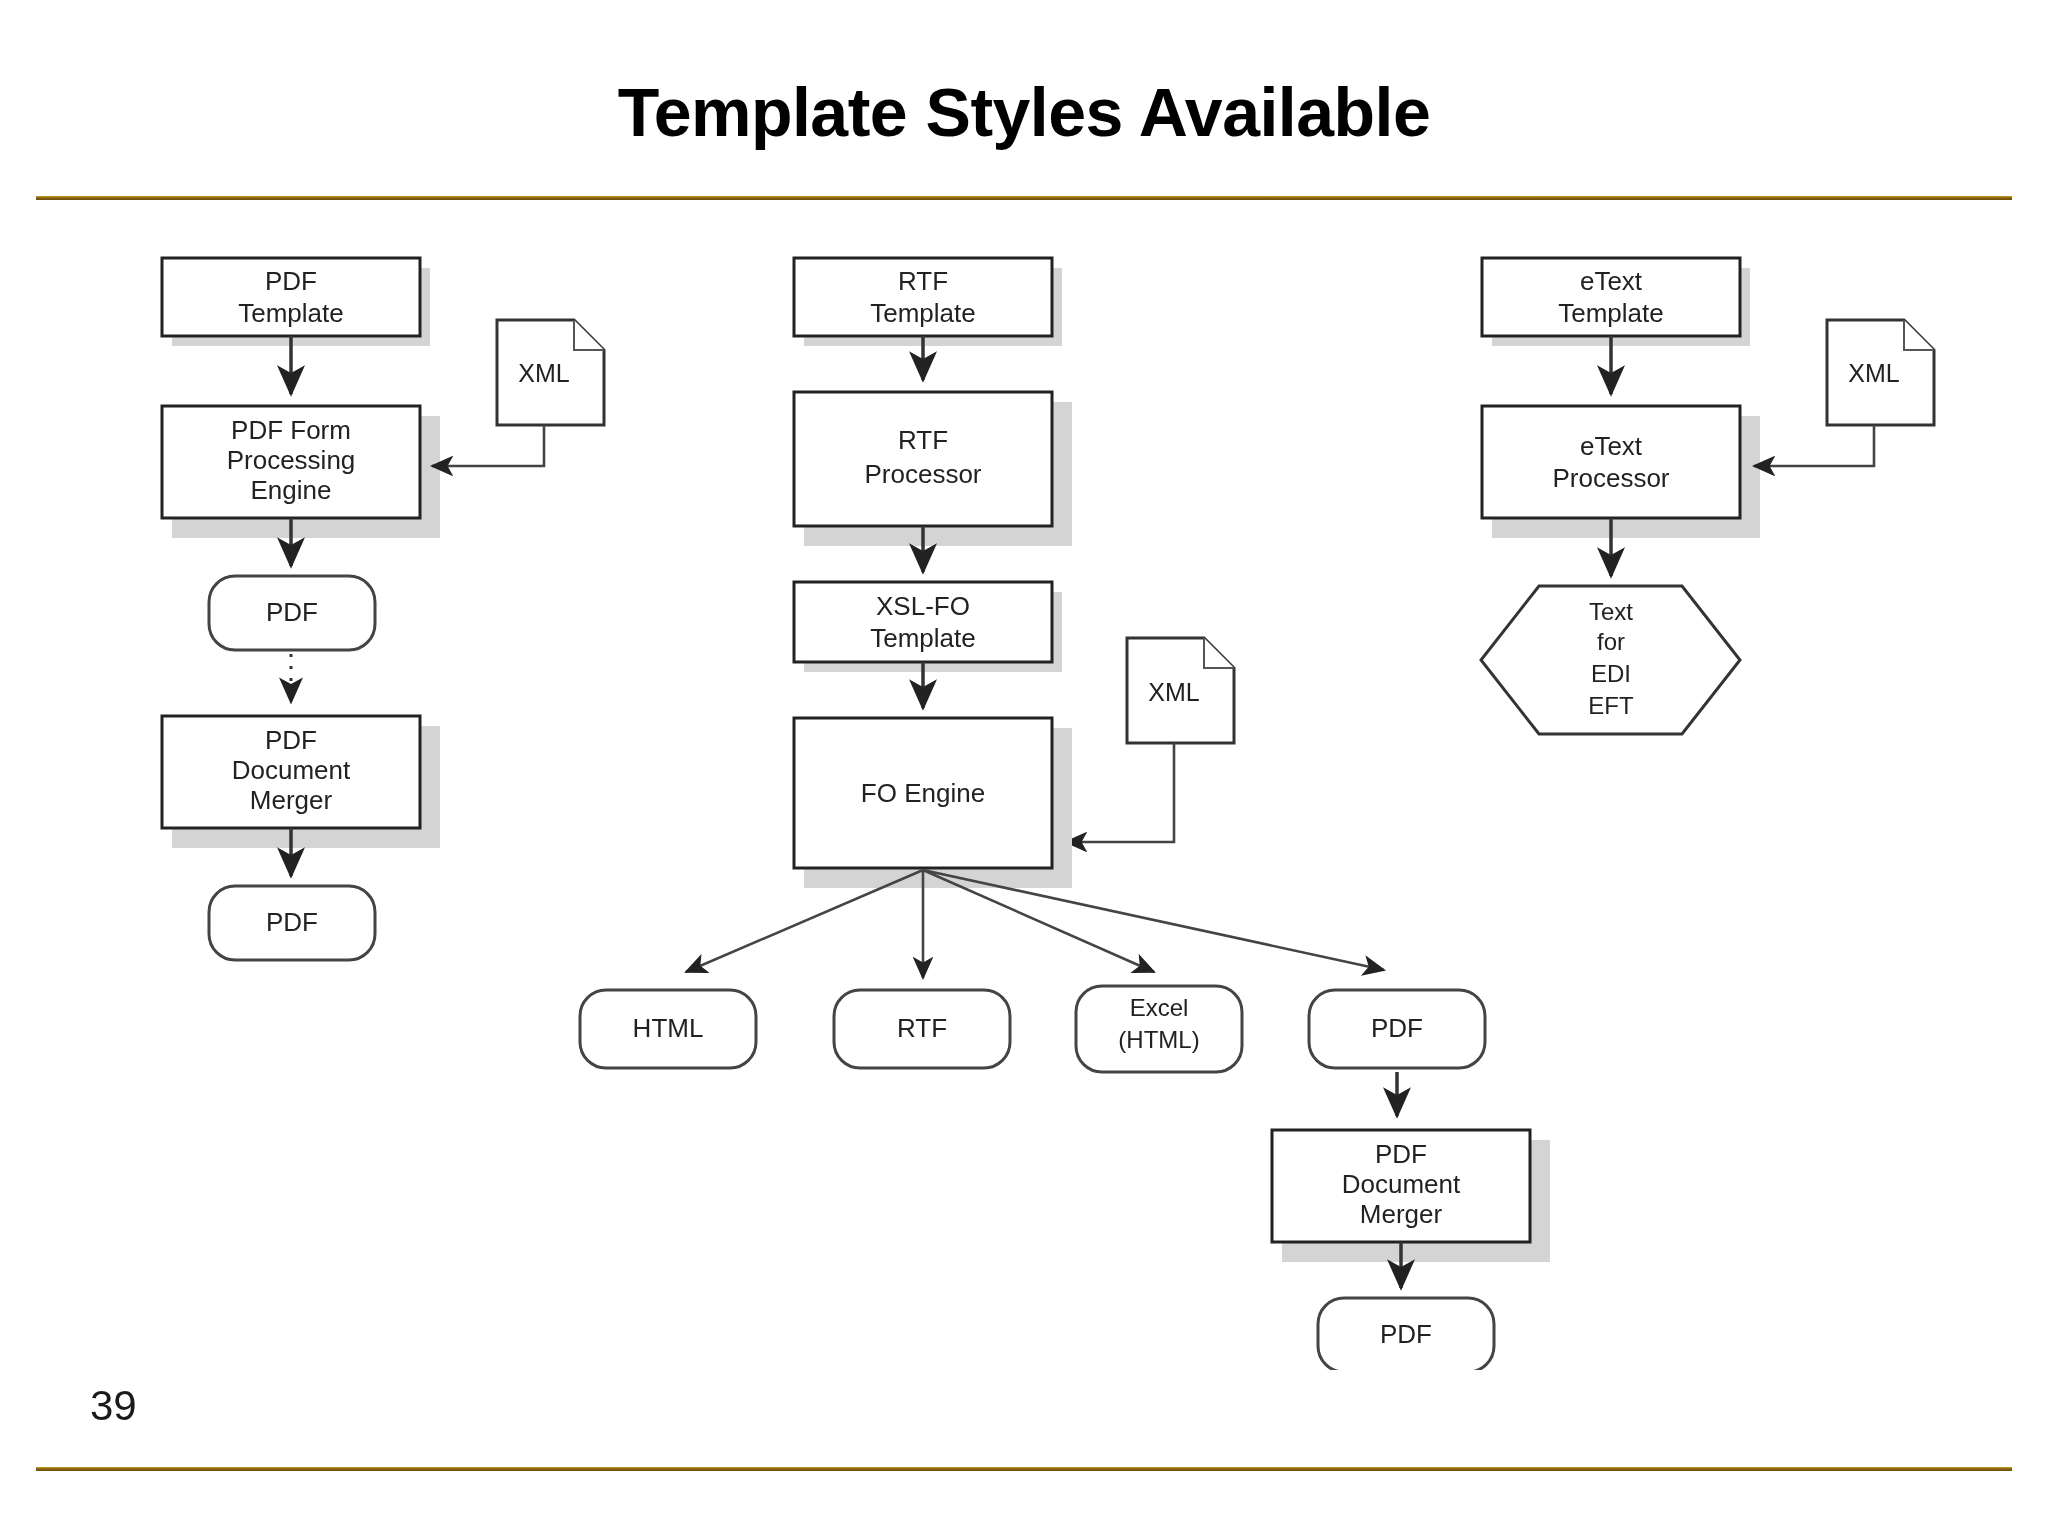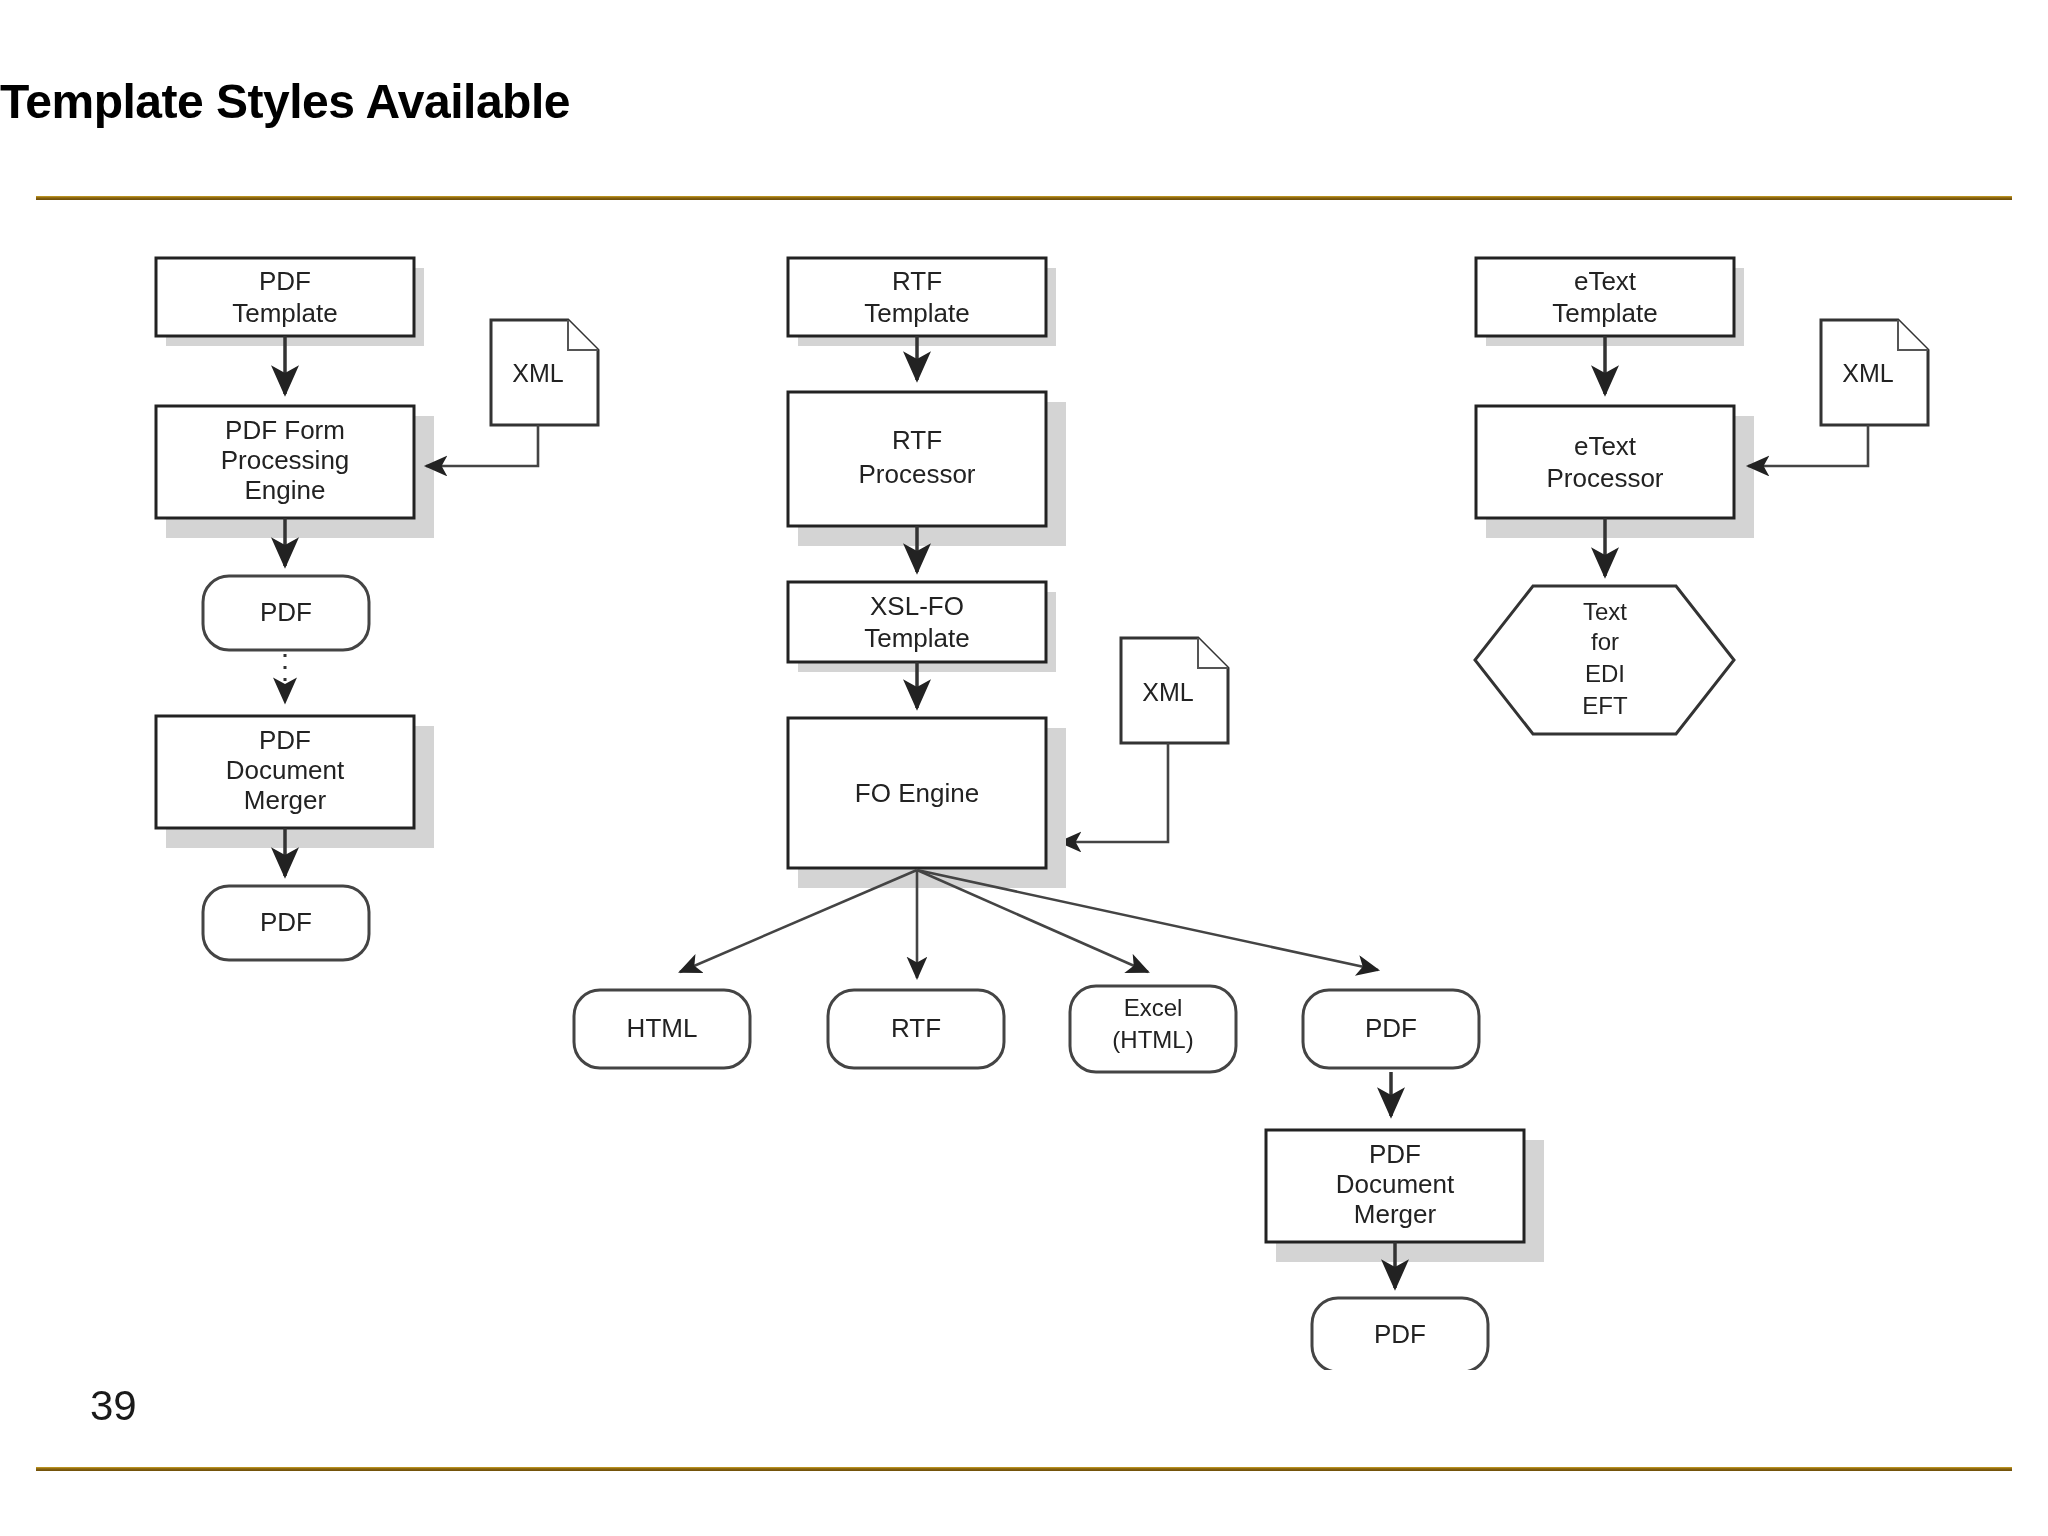--- a/index.html
+++ b/index.html
@@ -17,23 +17,24 @@
   .slide {
     position: absolute;
     inset: 0;
     background: #ffffff;
   }
   .slide-title {
     position: absolute;
     top: 78px;
     left: 0;
     width: 2048px;
+    text-align: center;
     font-family: "Liberation Sans", sans-serif;
     font-weight: bold;
-    font-size: 48px;
+    font-size: 68px;
     letter-spacing: -0.5px;
     color: #000000;
     line-height: 1.0;
   }
   .rule {
     position: absolute;
     left: 36px;
     width: 1976px;
     height: 4px;
     background: linear-gradient(to bottom, #c9a227 0%, #8a6410 45%, #6d4e0a 100%);
@@ -46,21 +47,21 @@
     left: 54px;
     top: 1382px;
     font-family: "Liberation Sans", sans-serif;
     font-size: 42px;
     color: #1a1a1a;
     margin-left: 36px;
   }
 
   .diagram-wrap {
     position: absolute;
-    left: 8px;
+    left: 14px;
     top: 210px;
     width: 1800px;
     height: 1160px;
   }
   svg.diagram { display: block; }
 
   
   .shadow { fill: #d4d4d4; stroke: none; }
   .box { fill: #ffffff; stroke: #222222; stroke-width: 3; }
   .term { fill: #ffffff; stroke: #444444; stroke-width: 3; }

